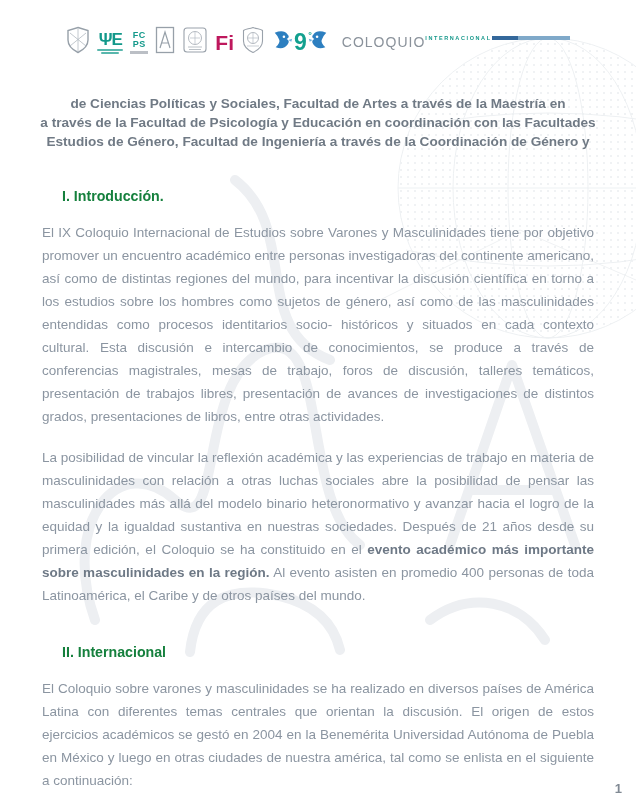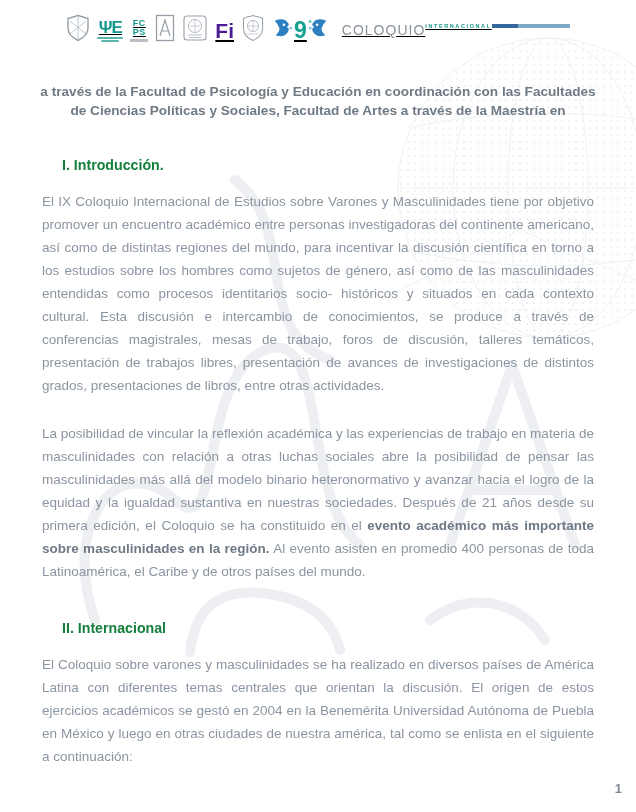--- a/index.html
+++ b/index.html
@@ -9,30 +9,30 @@
     margin:0 auto;
     background:#ffffff;
     overflow:hidden;
     font-family:"Liberation Sans", sans-serif;
   }
   .watermark{position:absolute;top:0;left:0;width:636px;height:812px;z-index:0;pointer-events:none;}
   .content{position:relative;z-index:1;}
 
   
   .logos{
-    margin-top:12px;
+    margin-top:24px;
     display:flex;align-items:center;justify-content:center;
-    gap:7px;height:36px;text-decoration:underline;
+    gap:7px;height:36px;
   }
   .logo{display:flex;flex-direction:column;align-items:center;justify-content:center;line-height:1;}
   .psi-glyph{color:#12988a;font-weight:700;font-size:17px;letter-spacing:-1px;}
   .tiny-bar{height:2px;background:#12988a;opacity:.7;border-radius:1px;margin-top:1px;}
   .fcps-line{color:#12988a;font-weight:700;font-size:9px;letter-spacing:.5px;}
   .fcps-bar{width:18px;height:3px;background:#8d959e;opacity:.6;margin-top:2px;}
-  .fi-glyph{color:#4c1d95;font-weight:700;font-size:21px;letter-spacing:0px;}
+  .fi-glyph{color:#be185d;font-weight:700;font-size:21px;letter-spacing:0px;}
   .nine-logo{display:flex;align-items:center;gap:1px;}
   .nine-digit{color:#12a08f;font-weight:700;font-size:23px;position:relative;margin:0 -1px;}
   .nine-deg{font-size:9px;position:absolute;top:1px;right:-5px;color:#12a08f;}
   .wordmark{display:flex;flex-direction:row;align-items:flex-start;margin-left:6px;}
   .wordmark-main{color:#8a929b;font-size:14px;letter-spacing:1px;font-weight:400;}
   .wordmark-sub{color:#17988b;font-size:5.5px;font-weight:700;letter-spacing:1.6px;margin-top:1px;}
   .wordmark-bar{width:78px;height:4px;margin-top:2px;background:linear-gradient(90deg,#34689b 0 26px,#7fa9c9 26px 100%);}
 
   
   .title-block{margin-top:34px;text-align:center;}
@@ -42,21 +42,21 @@
   }
   .section-heading{
     margin:36px 0 0 62px;
     color:#15803d;font-weight:700;font-size:14.2px;line-height:19px;
   }
   .body-par{
     margin:15px 42px 0 42px;
     text-align:justify;
     color:#8b95a1;font-size:13.5px;line-height:23px;font-weight:400;
   }
-  .body-par.gap{margin-top:25px;}
+  .body-par.gap{margin-top:18px;}
   .bold-span{font-weight:700;color:#6e7986;}
   .page-number{
     position:absolute;right:14px;bottom:16px;
     color:#818a94;font-weight:700;font-size:13px;
   }
 </style>
 </head>
 <body>
 
 <div class="page">
@@ -162,22 +162,23 @@
 
       <span class="wordmark">
         <span class="wordmark-main">COLOQUIO</span>
         <span class="wordmark-sub">INTERNACIONAL</span>
         <span class="wordmark-bar"></span>
       </span>
 
     </header>
 
     <div class="title-block">
+      <div class="title-line">de Ciencias Políticas y Sociales, Facultad de Artes a través de la Maestría en</div>
       <div class="title-line">a través de la Facultad de Psicología y Educación en coordinación con las Facultades</div>
-      <div class="title-line">de Ciencias Políticas y Sociales, Facultad de Artes a través de la Maestría en</div>
+      <div class="title-line">Estudios de Género, Facultad de Ingeniería a través de la Coordinación de Género y</div>
     </div>
 
     <h2 class="section-heading">I. Introducción.</h2>
 
     <p class="body-par">El IX Coloquio Internacional de Estudios sobre Varones y Masculinidades tiene por objetivo promover un encuentro académico entre personas investigadoras del continente americano, así como de distintas regiones del mundo, para incentivar la discusión científica en torno a los estudios sobre los hombres como sujetos de género, así como de las masculinidades entendidas como procesos identitarios socio- históricos y situados en cada contexto cultural. Esta discusión e intercambio de conocimientos, se produce a través de conferencias magistrales, mesas de trabajo, foros de discusión, talleres temáticos, presentación de trabajos libres, presentación de avances de investigaciones de distintos grados, presentaciones de libros, entre otras actividades.</p>
 
     <p class="body-par gap"><span>La posibilidad de vincular la reflexión académica y las experiencias de trabajo en materia de masculinidades con relación a otras luchas sociales abre la posibilidad de pensar las masculinidades más allá del modelo binario heteronormativo y avanzar hacia el logro de la equidad y la igualdad sustantiva en nuestras sociedades. Después de 21 años desde su primera edición, el Coloquio se ha constituido en el </span><span class="bold-span">evento académico más importante sobre masculinidades en la región.</span><span> Al evento asisten en promedio 400 personas de toda Latinoamérica, el Caribe y de otros países del mundo.</span></p>
 
     <h2 class="section-heading">II. Internacional</h2>
 

